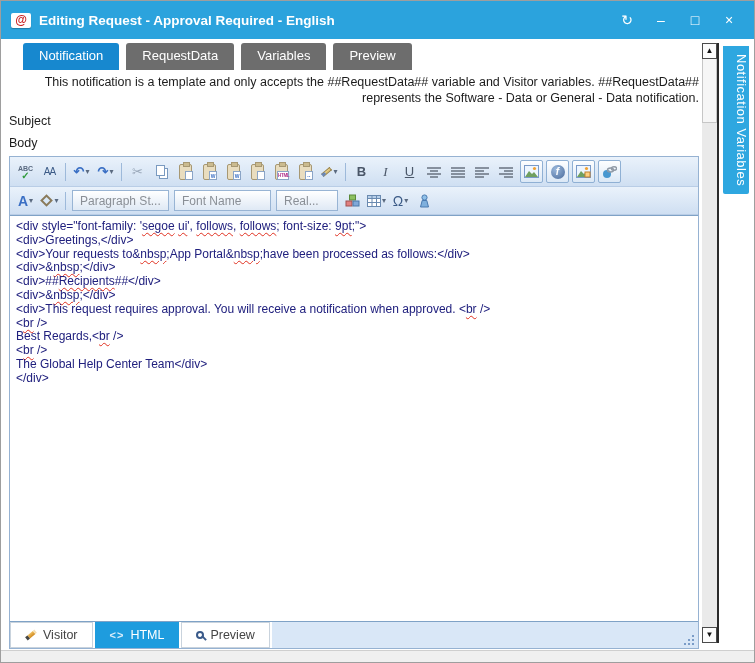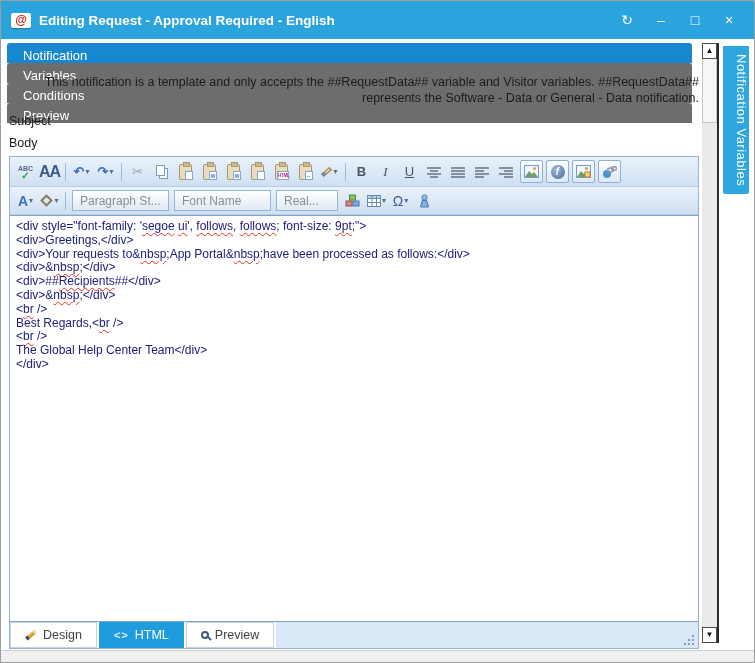--- a/index.html
+++ b/index.html
@@ -14,21 +14,21 @@
               color: #c22; font-weight: bold; font-size: 12px; line-height: 14px;
               text-align: center; margin-right: 8px; box-shadow: 0 1px 1px rgba(0,0,0,.25); }
   .win-title { color: #fff; font-size: 13.5px; font-weight: bold; flex: 1; }
   .win-btn { width: 30px; height: 24px; color: #fff; font-size: 14px; text-align: center;
              line-height: 24px; margin-left: 4px; cursor: default; }
 
   
   .main { position: absolute; left: 6px; top: 42px; width: 692px; height: 606px;
           display: flex; flex-direction: column; background: #fff; }
 
-  .top-tabs { display: flex; height: 27px; margin-left: 0; flex-direction: column; }
+  .top-tabs { display: flex; height: 27px; margin-left: 16px; }
   .tab { color: #fff; background: #6D6D6D; font-size: 13px; padding: 5px 16px 0;
          border-radius: 3px 3px 0 0; margin-right: 7px; }
   .tab.active { background: #1788CF; }
 
   .desc { font-size: 12.5px; color: #1c1c1c; line-height: 15.5px; padding: 5px 0 3px 0; text-align: right; }
   .field-label { font-size: 12.5px; color: #1c1c1c; margin: 5px 0 3px 2px; }
   .subject-input { width: 678px; height: 22px; margin-left: 2px; border: 1px solid #aab4be;
                    font-size: 12.5px; color: #1c1c1c; padding: 0 6px;
                    font-family: "Liberation Sans", sans-serif; }
 
@@ -43,21 +43,21 @@
   .tbtn { min-width: 23px; height: 23px; display: inline-flex; align-items: center;
           justify-content: center; border-radius: 2px; position: relative; }
   .sep { width: 1px; height: 18px; background: #9db9da; margin: 0 3px; }
   .g { font-size: 13px; color: #3b5a86; }
   .g-blue { color: #3a6fc4; font-weight: bold; }
   .g-dim { color: #9aa8ba; }
   .caret { font-size: 8px; color: #5a6a80; margin-left: 1px; }
   .ic-spell { display: flex; flex-direction: column; align-items: center; line-height: 7px; }
   .ic-spell .abc { font-size: 7px; font-weight: bold; color: #5a6a80; }
   .ic-spell .chk { font-size: 10px; color: #2f9a3a; font-weight: bold; }
-  .ic-find { font-weight: bold; font-size: 16px; letter-spacing: -1px; color: #3b5a86; }
+  .ic-find { font-weight: normal; font-size: 10px; letter-spacing: -1px; color: #3b5a86; }
   .ic-copy { width: 9px; height: 11px; border: 1px solid #7a9ac0; background: #fff;
              box-shadow: 3px 3px 0 -1px #fff, 3px 3px 0 0 #7a9ac0; margin: 0 3px 3px 0; }
   .clip { width: 13px; height: 16px; background: #e9ddbf; border: 1px solid #a79873;
           border-radius: 2px; position: relative; }
   .clip::before { content: ""; position: absolute; top: -3px; left: 3px; width: 5px;
                   height: 3px; background: #cbbb8f; border: 1px solid #a79873; }
   .clip .page { position: absolute; right: -2px; bottom: -1px; width: 8px; height: 9px;
                 background: #fff; border: 1px solid #8aa4c6; font-size: 5px; line-height: 8px;
                 text-align: center; color: #3a6fc4; font-weight: bold; }
   .clip .page.html { width: 12px; color: #b0308a; font-size: 4.5px; letter-spacing: -0.3px; }
@@ -145,22 +145,22 @@
     </div>
     <div class="win-btn">
       <span>×</span>
     </div>
   </div>
 
   <div class="main">
 
     <div class="top-tabs">
       <div class="tab active">Notification</div>
+      <div class="tab">RequestData</div>
       <div class="tab">Variables</div>
-      <div class="tab">Conditions</div>
       <div class="tab">Preview</div>
     </div>
 
     <div class="desc">This notification is a template and only accepts the ##RequestData## variable and Visitor variables. ##RequestData## represents the Software - Data or General - Data notification.</div>
 
     <div class="field-label">Subject</div>
 
     <div class="field-label">Body</div>
 
     <div class="editor">
@@ -344,31 +344,32 @@
         </div>
       </div>
 
       <div class="code-area">
           <div class="code-line">&lt;div style="font-family: '<span class="squiggle">segoe</span> <span class="squiggle">ui</span>', <span class="squiggle">follows</span>, <span class="squiggle">follows</span>; font-size: <span class="squiggle">9pt</span>;"&gt;</div>
           <div class="code-line">&lt;div&gt;Greetings,&lt;/div&gt;</div>
           <div class="code-line">&lt;div&gt;Your requests to&amp;<span class="squiggle">nbsp</span>;App Portal&amp;<span class="squiggle">nbsp</span>;have been processed as follows:&lt;/div&gt;</div>
           <div class="code-line">&lt;div&gt;&amp;<span class="squiggle">nbsp</span>;&lt;/div&gt;</div>
           <div class="code-line">&lt;div&gt;##<span class="squiggle">Recipients</span>##&lt;/div&gt;</div>
           <div class="code-line">&lt;div&gt;&amp;<span class="squiggle">nbsp</span>;&lt;/div&gt;</div>
+          <div class="code-line">&lt;div&gt;This request requires approval. You will receive a notification when approved. &lt;<span class="squiggle">br</span> /&gt;</div>
           <div class="code-line">&lt;<span class="squiggle">br</span> /&gt;</div>
           <div class="code-line">Best Regards,&lt;<span class="squiggle">br</span> /&gt;</div>
           <div class="code-line">&lt;<span class="squiggle">br</span> /&gt;</div>
           <div class="code-line">The Global Help Center Team&lt;/div&gt;</div>
           <div class="code-line">&lt;/div&gt;</div>
         </div>
 
       <div class="mode-bar">
         <div class="mode-tab">
           <span class="ic-pencil"></span>
-          <span>Design</span>
+          <span>Visitor</span>
         </div>
         <div class="mode-tab active">
           <span class="mode-code">&lt;&gt;</span>
           <span>HTML</span>
         </div>
         <div class="mode-tab">
           <span class="ic-mag"></span>
           <span>Preview</span>
         </div>
         <div class="mode-fill">

